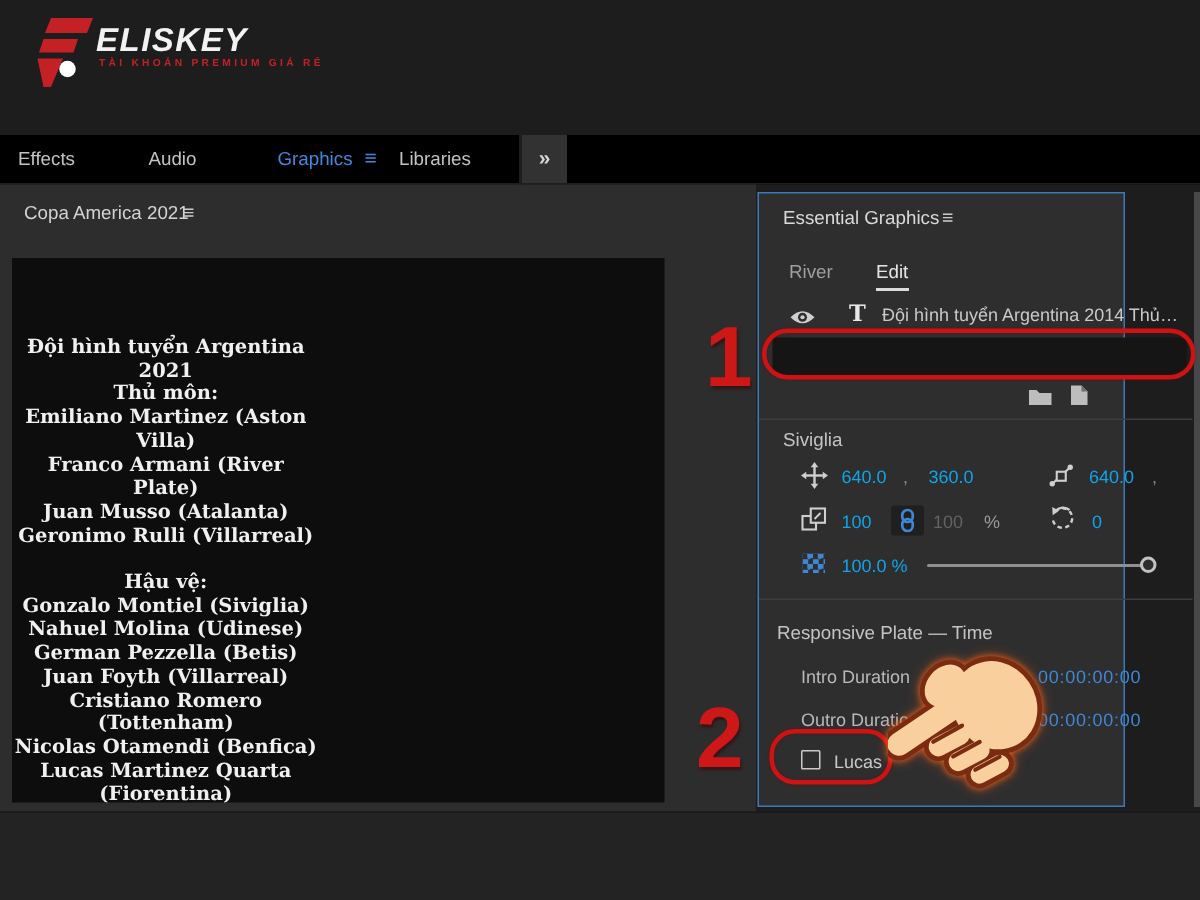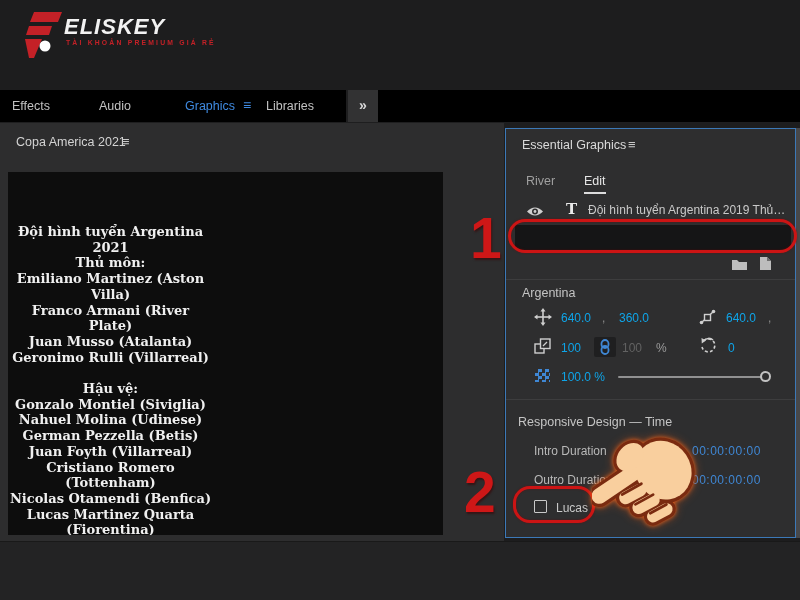--- a/index.html
+++ b/index.html
@@ -29,21 +29,21 @@
   
   .left-panel { position:absolute; left:0; top:123px; width:504px; height:418px; background:#2d2d2e; }
   .monitor-tab { position:absolute; left:16px; top:12px; font-size:12.5px; color:#d3d3d3; }
   .monitor-menu { position:absolute; left:122px; top:11px; font-size:13px; color:#c9c9c9; }
   .preview { position:absolute; left:8px; top:49px; width:435px; height:363px; background:#0d0d0d; overflow:hidden; }
   .credits { position:absolute; left:0; top:0; width:205px; padding-top:52px; text-align:center;
              font-family:"DejaVu Serif","Liberation Serif",serif; font-weight:bold;
              font-size:13px; line-height:15.7px; color:#f0f0f0; white-space:pre-line; }
 
   
-  .right-panel { position:absolute; left:505px; top:128px; width:291px; height:410px; background:#2e2e2f;
+  .right-panel { position:absolute; left:505px; top:128px; width:245px; height:410px; background:#2e2e2f;
                  border:1px solid #3c79b8; }
   .eg-title { position:absolute; left:16px; top:9px; font-size:12.5px; color:#dadada; }
   .eg-menu { position:absolute; left:122px; top:8px; font-size:13px; color:#c9c9c9; }
   .eg-tab { position:absolute; top:45px; font-size:12.5px; color:#9f9f9f; padding-bottom:4px; }
   .eg-tab.active { color:#e6e6e6; border-bottom:2px solid #dcdcdc; }
   .layer-row1 { position:absolute; left:8px; top:70px; width:277px; height:25px; }
   .eye-icon { position:absolute; left:12px; top:6px; }
   .tlayer-glyph { position:absolute; left:52px; top:1px; font-family:"DejaVu Serif",serif; font-weight:bold;
                   font-size:15px; color:#e8e8e8; }
   .layer-name { position:absolute; left:74px; top:4px; width:200px; font-size:12px; color:#c9c9c9;
@@ -147,37 +147,37 @@
     <div class="eg-tab" style="left:20px">River</div>
     <div class="eg-tab active" style="left:78px">Edit</div>
 
     <div class="layer-row1">
       <svg class="eye-icon" width="18" height="13" viewBox="0 0 18 13">
         <path d="M1,6.5 Q9,-1.5 17,6.5 Q9,14.5 1,6.5 Z" fill="#cfcfcf"></path>
         <circle cx="9" cy="6.5" r="3" fill="#2e2e2f"></circle>
         <circle cx="9" cy="6.5" r="1.4" fill="#cfcfcf"></circle>
       </svg>
       <div class="tlayer-glyph">T</div>
-      <div class="layer-name">Đội hình tuyển Argentina 2019 Thủ…</div>
+      <div class="layer-name">Đội hình tuyển Argentina 2014 Thủ…</div>
     </div>
     <div class="layer-row2"></div>
 
     <div class="list-actions">
       <svg style="position:absolute;left:6px;top:2px" width="17" height="14" viewBox="0 0 17 14">
         <path d="M1,3 h5 l2,2 h8 v8 H1 Z" fill="#bdbdbd"></path>
       </svg>
       <svg style="position:absolute;left:34px;top:1px" width="13" height="15" viewBox="0 0 13 15">
         <path d="M1,1 h7 l4,4 v9 H1 Z" fill="#bdbdbd"></path>
         <path d="M8,1 l4,4 h-4 Z" fill="#6e6e6e"></path>
       </svg>
     </div>
 
     <div class="divider" style="top:150px"></div>
 
-    <div class="section-label" style="left:16px; top:157px">Argentina</div>
+    <div class="section-label" style="left:16px; top:157px">Siviglia</div>
 
     <svg class="t-icon" style="left:28px; top:179px" viewBox="0 0 18 18">
       <g stroke="#cfcfcf" stroke-width="1.6">
           <line x1="9" y1="3" x2="9" y2="15"></line>
           <line x1="3" y1="9" x2="15" y2="9"></line>
         </g>
       <g fill="#cfcfcf">
           <polygon points="9,0 6.5,3.5 11.5,3.5"></polygon>
           <polygon points="9,18 6.5,14.5 11.5,14.5"></polygon>
       <polygon points="0,9 3.5,6.5 3.5,11.5"></polygon>
@@ -217,21 +217,21 @@
     </svg>
     <div class="val" style="left:222px; top:212px">0</div>
 
     <div class="checker" style="left:29px; top:240px"></div>
     <div class="val" style="left:55px; top:241px">100.0 %</div>
     <div class="slider-track" style="left:112px; top:247px; width:148px"></div>
     <div class="slider-handle" style="left:254px; top:242px"></div>
 
     <div class="divider" style="top:270px"></div>
 
-    <div class="section-label" style="left:12px; top:286px">Responsive Design — Time</div>
+    <div class="section-label" style="left:12px; top:286px">Responsive Plate — Time</div>
 
     <div class="rd-label" style="left:28px; top:315px">Intro Duration</div>
     <div class="timecode" style="left:186px; top:315px">00:00:00:00</div>
 
     <div class="rd-label" style="left:28px; top:344px">Outro Duration</div>
     <div class="timecode" style="left:186px; top:344px">00:00:00:00</div>
 
     <div class="checkbox" style="left:28px; top:371px"></div>
     <div class="rd-label" style="left:50px; top:372px; color:#c9c9c9">Lucas</div>
   </div>

